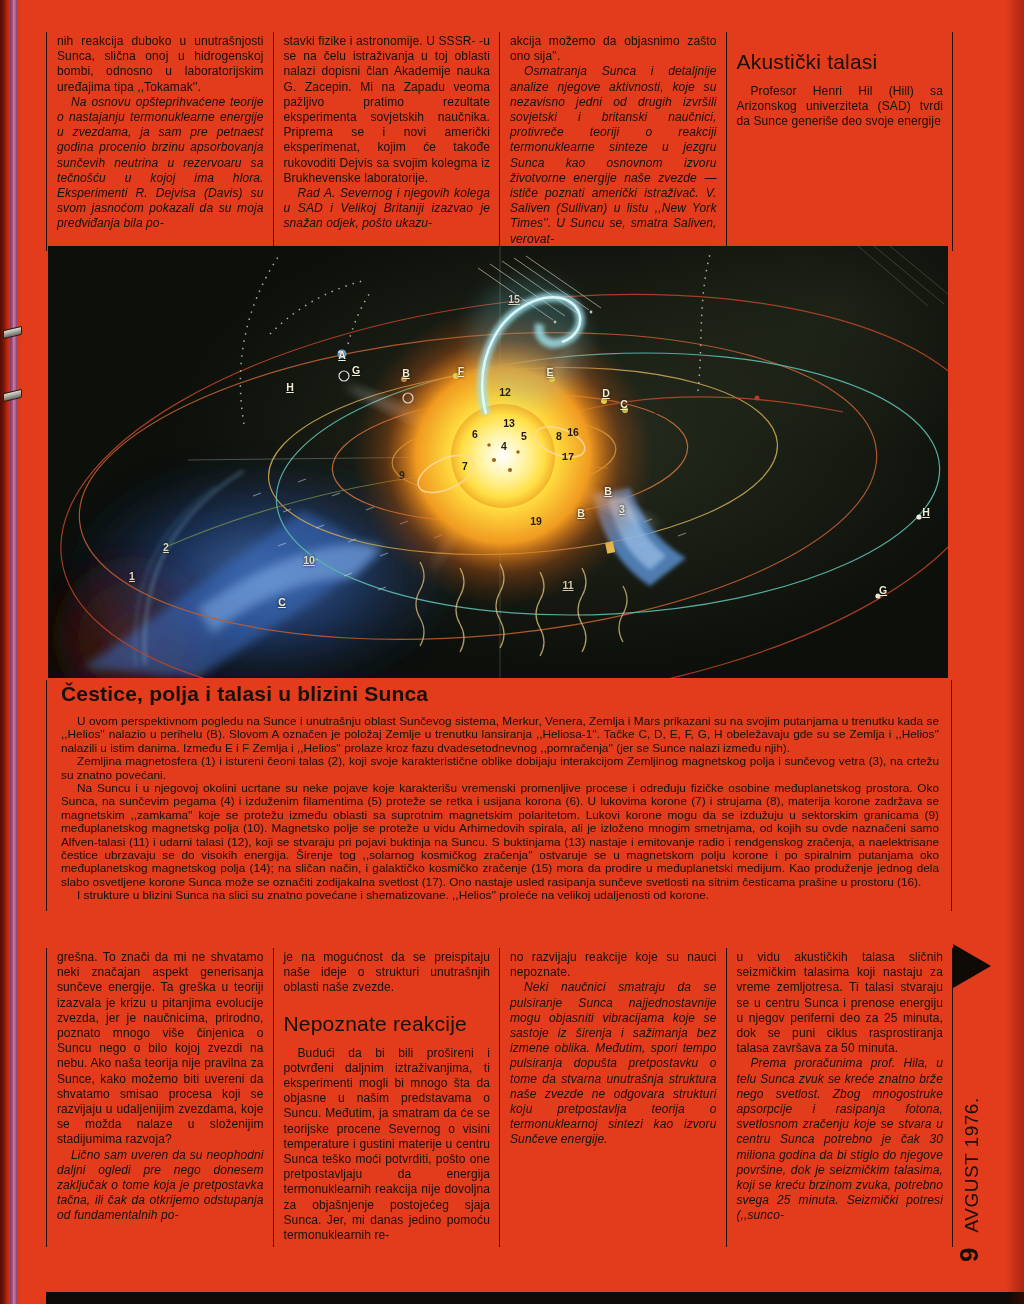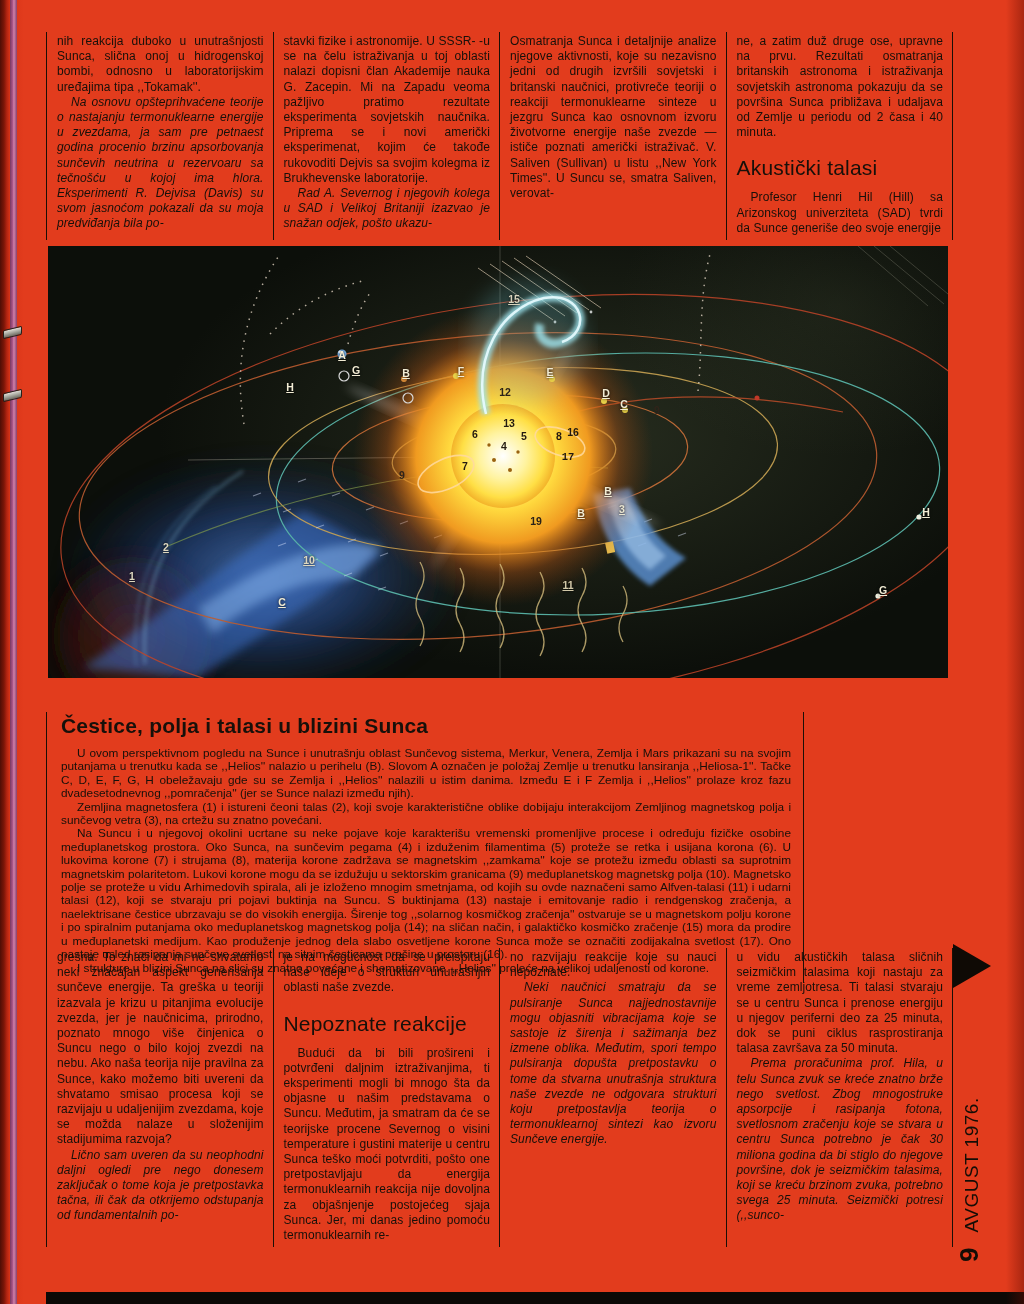--- a/index.html
+++ b/index.html
@@ -24,23 +24,23 @@
         grid-template-columns:repeat(4,1fr);border-left:1.6px solid #1b0f06;}
   .tsec .col{border-right:1.6px solid #1b0f06;padding:2px 9px 4px 10px;}
   .tsec p{margin:0;font-size:12px;line-height:15.2px;text-align:justify;letter-spacing:.1px;}
   .tsec p + p{text-indent:14px;font-style:italic;}
   .tsec h2{margin:16px 0 10px;font-size:21px;font-weight:400;letter-spacing:.2px;}
   .tsec h2 + p{text-indent:14px;}
   .top-sec{top:32px;}
   .bot-sec{top:948px;min-height:296px;}
 
   
-  .caption{position:absolute;left:46px;top:680px;width:758px;
+  .caption{position:absolute;left:46px;top:680px;width:906px;
            border-left:1.6px solid #1b0f06;border-right:1.6px solid #1b0f06;
-           padding:2px 12px 8px 14px;box-sizing:border-box;margin-top:32px;}
+           padding:2px 12px 8px 14px;box-sizing:border-box;}
   .caption h1{margin:0 0 9px;font-size:21px;font-weight:700;letter-spacing:.2px;}
   .caption p{margin:0;font-size:11.8px;line-height:13.4px;text-align:justify;text-indent:16px;}
 
   
   .figure{position:absolute;left:48px;top:246px;width:900px;height:432px;}
   .figure svg{display:block;width:100%;height:100%;}
   .fig-labels{position:absolute;left:48px;top:246px;width:900px;height:432px;pointer-events:none;}
   .fig-label{position:absolute;transform:translate(-50%,-50%);
              font-size:10.5px;font-weight:700;font-family:"Liberation Sans",sans-serif;}
   .fig-label.lt{text-shadow:0 0 3px rgba(0,0,0,.9);text-decoration:underline;}
@@ -68,24 +68,24 @@
   <section class="tsec top-sec">
     <div class="col">
         <p>nih reakcija duboko u unutrašnjosti Sunca, slična onoj u hidrogenskoj bombi, odnosno u laboratorijskim uređajima tipa ,,Tokamak''.</p>
         <p>Na osnovu opšteprihvaćene teorije o nastajanju termonuklearne energije u zvezdama, ja sam pre petnaest godina procenio brzinu apsorbovanja sunčevih neutrina u rezervoaru sa tečnošću u kojoj ima hlora. Eksperimenti R. Dejvisa (Davis) su svom jasnoćom pokazali da su moja predviđanja bila po-</p>
       </div>
     <div class="col">
         <p>stavki fizike i astronomije. U SSSR- -u se na čelu istraživanja u toj oblasti nalazi dopisni član Akademije nauka G. Zacepin. Mi na Zapadu veoma pažljivo pratimo rezultate eksperimenta sovjetskih naučnika. Priprema se i novi američki eksperimenat, kojim će takođe rukovoditi Dejvis sa svojim kolegma iz Brukhevenske laboratorije.</p>
         <p>Rad A. Severnog i njegovih kolega u SAD i Velikoj Britaniji izazvao je snažan odjek, pošto ukazu-</p>
       </div>
     <div class="col">
+        <p>akcija možemo da objasnimo zašto ono sija''.</p>
         <p>Osmatranja Sunca i detaljnije analize njegove aktivnosti, koje su nezavisno jedni od drugih izvršili sovjetski i britanski naučnici, protivreče teoriji o reakciji termonuklearne sinteze u jezgru Sunca kao osnovnom izvoru životvorne energije naše zvezde — ističe poznati američki istraživač. V. Saliven (Sullivan) u listu ,,New York Times''. U Suncu se, smatra Saliven, verovat-</p>
       </div>
     <div class="col">
-        <p>ne, a zatim duž druge ose, upravne na prvu. Rezultati osmatranja britanskih astronoma i istraživanja sovjetskih astronoma pokazuju da se površina Sunca približava i udaljava od Zemlje u periodu od 2 časa i 40 minuta.</p>
         <h2>Akustički talasi</h2>
         <p>Profesor Henri Hil (Hill) sa Arizonskog univerziteta (SAD) tvrdi da Sunce generiše deo svoje energije</p>
       </div>
   </section>
 
   <figure class="figure" style="margin:0">
     <svg viewBox="0 0 900 432" preserveAspectRatio="none">
       <defs>
         <radialGradient id="gSun">
           <stop offset="0%" stop-color="#ffffff"></stop>

